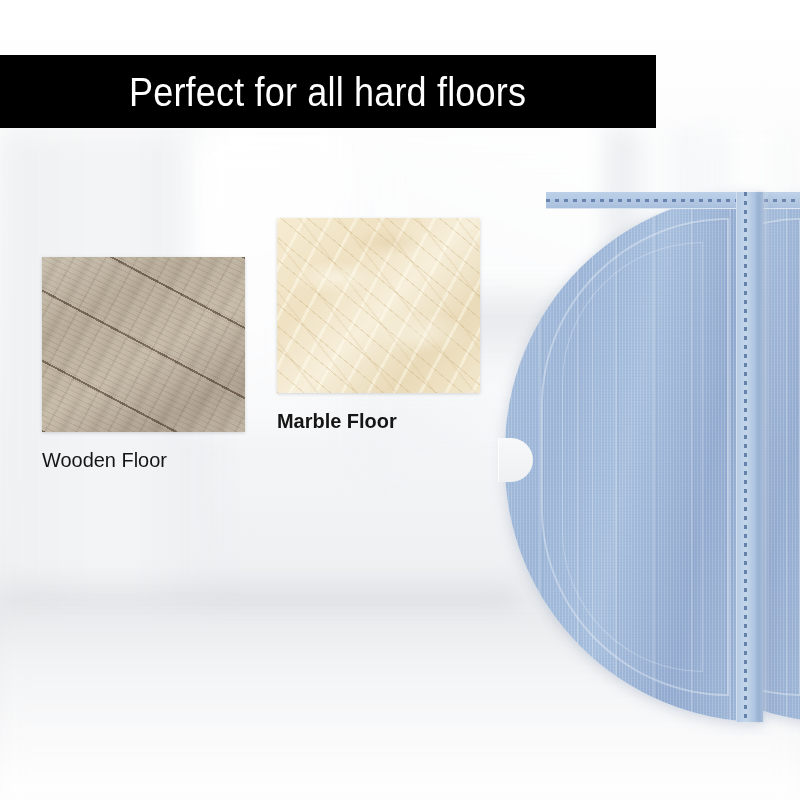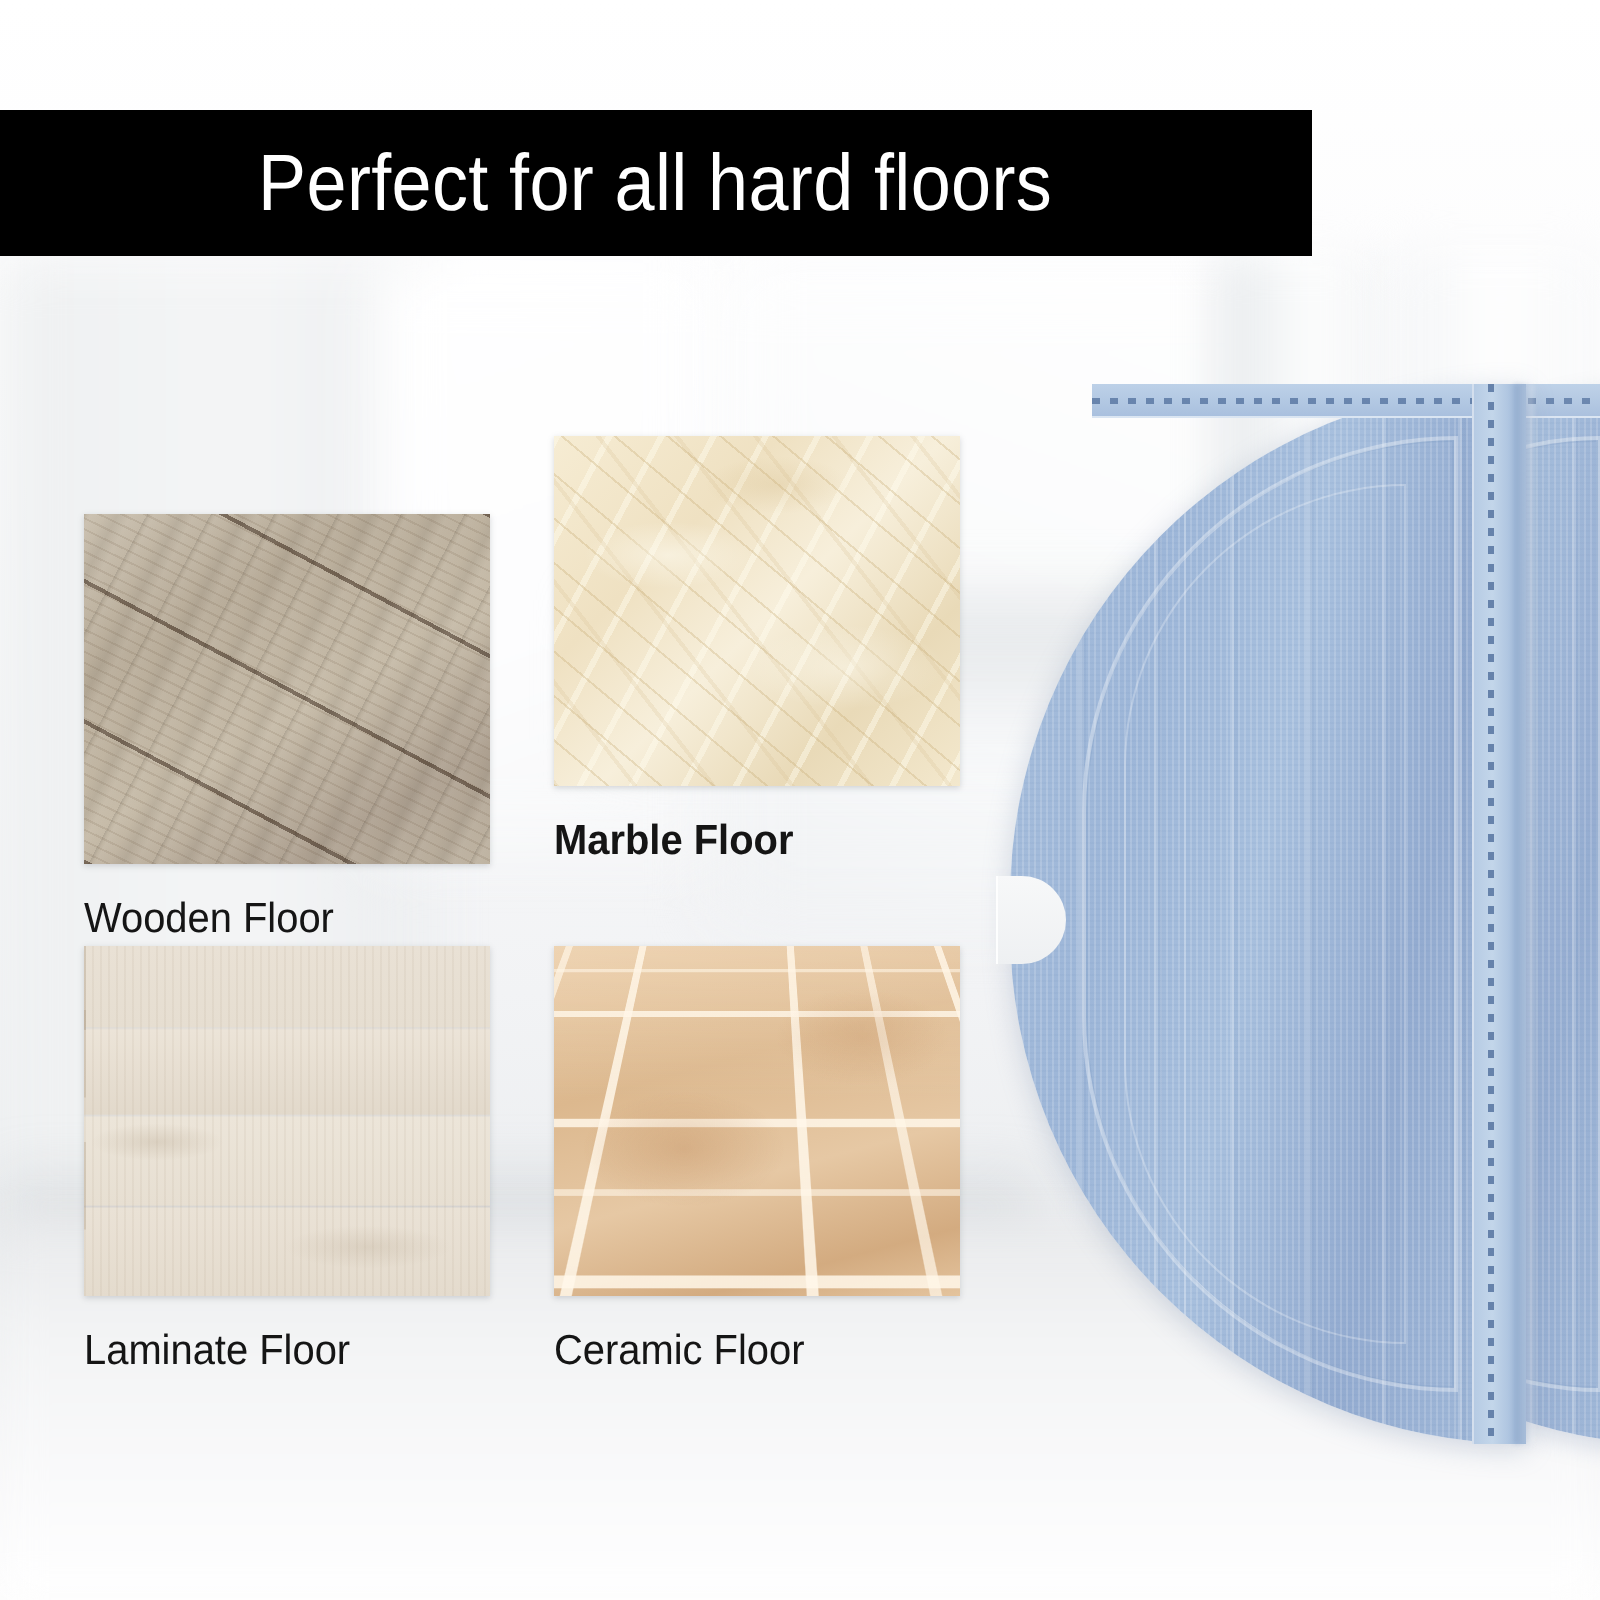--- a/index.html
+++ b/index.html
@@ -285,29 +285,21 @@
     <div class="cell c0">
       <div class="swatch tex-wood"></div>
       <div class="cap">Wooden Floor</div>
     </div>
 
     <div class="cell c1">
       <div class="swatch tex-marble"></div>
       <div class="cap">Marble Floor</div>
     </div>
 
-    <div class="cell c2">
-      <div class="swatch tex-laminate"></div>
-      <div class="cap">Laminate Floor</div>
-    </div>
-
-    <div class="cell c3">
-      <div class="swatch tex-ceramic"></div>
-      <div class="cap">Ceramic Floor</div>
-    </div>
+
 
   </div>
 
   <div class="pads">
     <div class="pad pad-back">
       <div class="pad-ribs"></div>
       <div class="pad-inner"></div>
       <div class="pad-hemtop"></div>
 
     </div>

